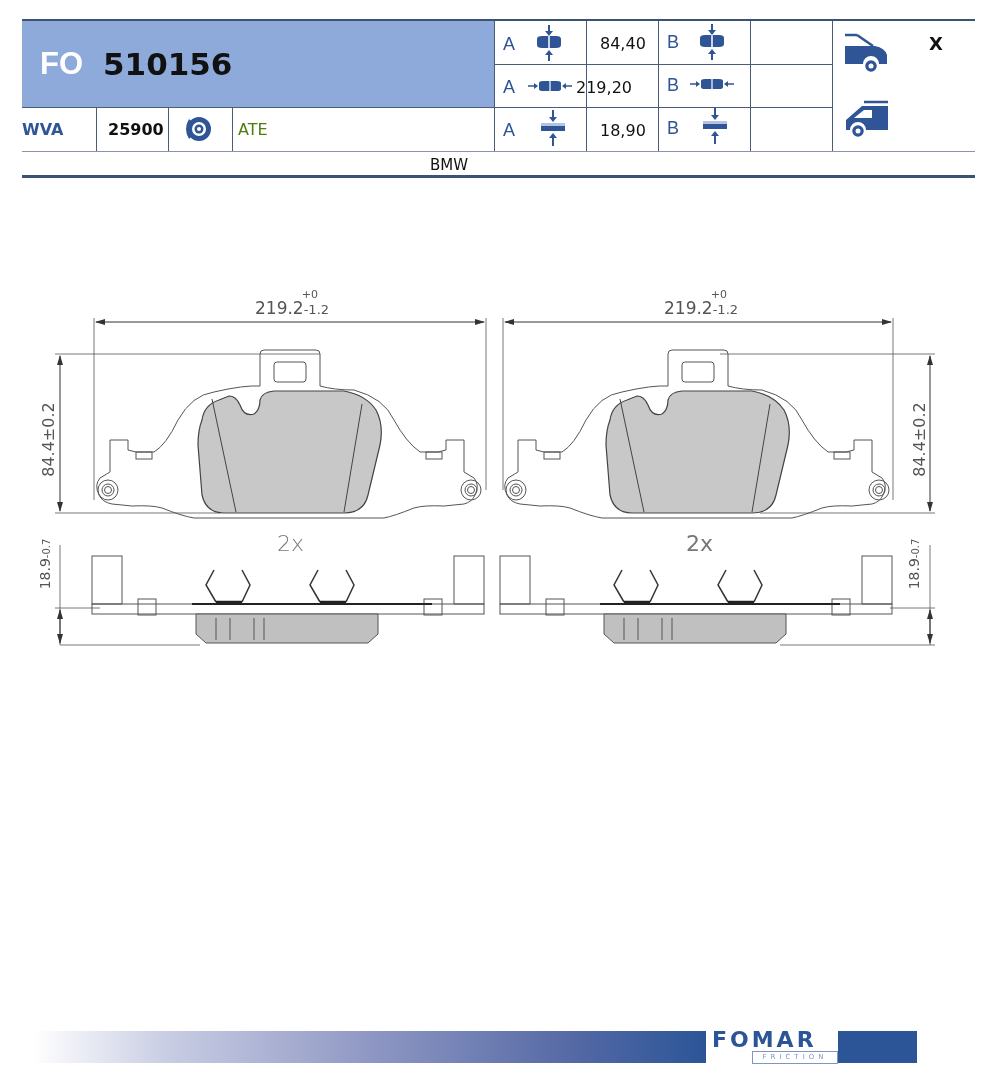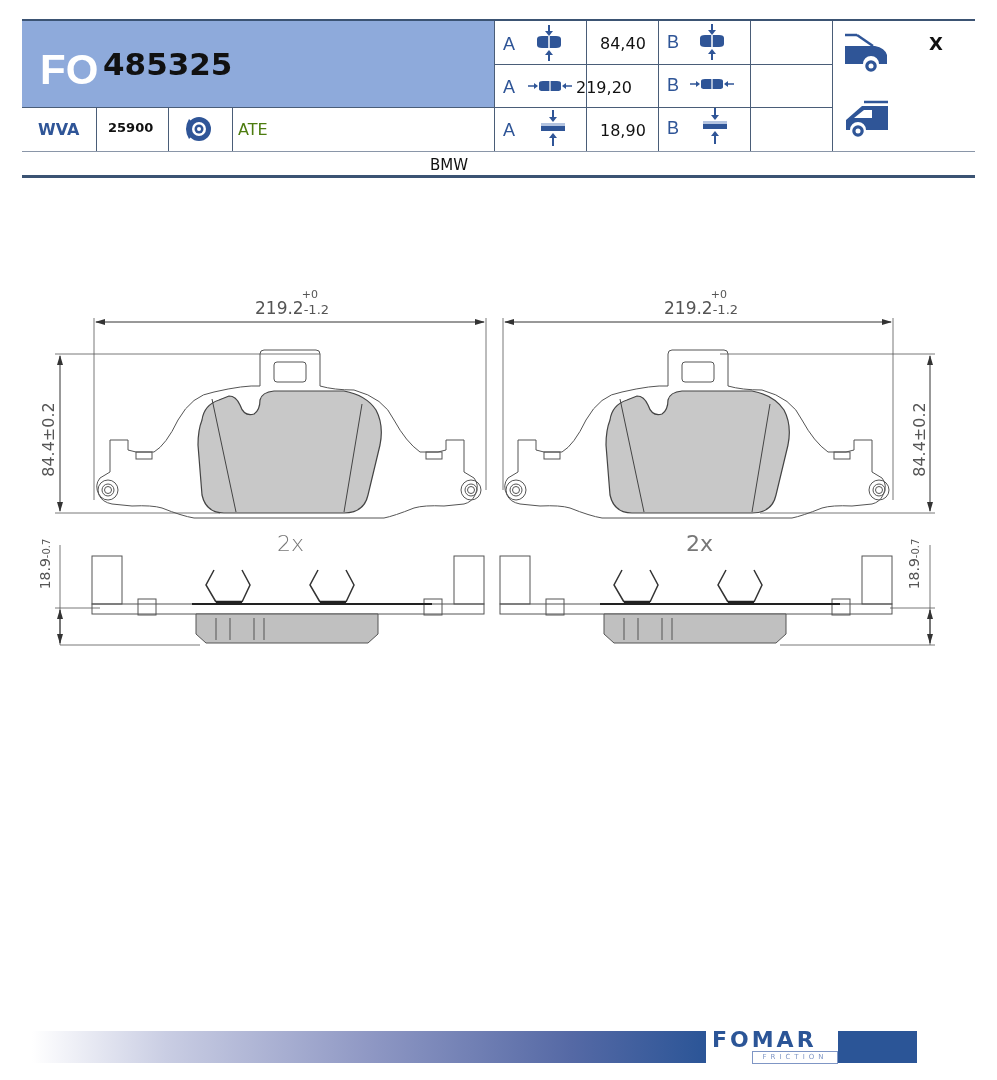--- a/index.html
+++ b/index.html
@@ -1,43 +1,43 @@
 <!DOCTYPE html>
 <html><head>
 <meta charset="utf-8">
 <style>
   html, body { margin:0; padding:0; background:#ffffff; }
   body { width:997px; height:1080px; position:relative; overflow:hidden; font-family:"Liberation Sans", sans-serif; }
   .abs { position:absolute; }
   .hdr-top { left:22px; top:19px; width:953px; height:2px; background:#3b5373; }
   .hdr-bot { left:22px; top:175px; width:953px; height:3px; background:#3b5373; }
   .blue-cell { left:22px; top:21px; width:472px; height:86px; background:#8eaadb; }
-  .fo { left:40px; top:46px; font-family:"Liberation Sans", sans-serif; font-weight:bold; font-size:42px; color:#ffffff; }
+  .fo { left:40px; top:46px; font-family:"Liberation Sans", sans-serif; font-weight:bold; font-size:31px; color:#ffffff; }
   .pnum { left:103px; top:46px; font-weight:bold; font-size:31px; color:#111; font-family:"DejaVu Sans", sans-serif; letter-spacing:0px; }
   .hline { height:1px; background:#4a5d78; }
   .vline { width:1px; background:#4a5d78; }
   .cell-txt { font-size:16px; color:#111; font-family:"DejaVu Sans", sans-serif; }
   .ab { font-size:18px; color:#2f5597; font-family:"Liberation Sans", sans-serif; }
-  .wva { left:38px; top:120px; font-weight:bold; font-size:16px; color:#2f5597; font-family:"DejaVu Sans", sans-serif; }
-  .wvanum { left:108px; top:120px; font-weight:bold; font-size:13px; color:#111; font-family:"DejaVu Sans", sans-serif; }
+  .wva { left:22px; top:120px; font-weight:bold; font-size:16px; color:#2f5597; font-family:"DejaVu Sans", sans-serif; }
+  .wvanum { left:108px; top:120px; font-weight:bold; font-size:16px; color:#111; font-family:"DejaVu Sans", sans-serif; }
   .ate { left:238px; top:120px; font-size:16px; color:#4d7c0f; font-family:"DejaVu Sans", sans-serif; }
   .bmw { left:0; width:898px; top:156px; text-align:center; font-size:15px; color:#111; font-family:"DejaVu Sans", sans-serif; }
   .xmark { left:929px; top:33px; font-weight:bold; font-size:18px; color:#111; font-family:"DejaVu Sans", sans-serif; }
   .footer-bar { left:32px; top:1031px; width:674px; height:32px; background:linear-gradient(to right, #ffffff 0%, #c9cde3 20%, #8f98c4 50%, #5569a5 80%, #2b5597 100%); }
   .footer-box { left:838px; top:1031px; width:79px; height:32px; background:#2b5597; }
   .fomar { left:712px; top:1027px; font-weight:bold; font-size:22px; color:#2b5597; letter-spacing:3px; font-family:"DejaVu Sans", sans-serif; }
   .friction { left:728px; top:1051px; width:84px; height:11px; border:1px solid #7f96c5; font-size:7px; color:#7f96c5; letter-spacing:4px; text-align:center; line-height:11px; font-family:"DejaVu Sans", sans-serif;margin-left:24px; }
 </style>
 </head>
 <body>
 
 <div class="abs hdr-top"></div>
 <div class="abs blue-cell"></div>
 <span class="abs fo">FO</span>
-<span class="abs pnum">485325</span>
+<span class="abs pnum">510156</span>
 
 <div class="abs hline" style="left:494px;top:64px;width:338px;"></div>
 <div class="abs hline" style="left:22px;top:107px;width:810px;"></div>
 <div class="abs hline" style="left:22px;top:151px;width:953px;background:#8a96a8;"></div>
 
 <div class="abs vline" style="left:494px;top:21px;height:130px;"></div>
 <div class="abs vline" style="left:586px;top:21px;height:130px;"></div>
 <div class="abs vline" style="left:658px;top:21px;height:130px;"></div>
 <div class="abs vline" style="left:750px;top:21px;height:130px;"></div>
 <div class="abs vline" style="left:832px;top:21px;height:130px;"></div>

